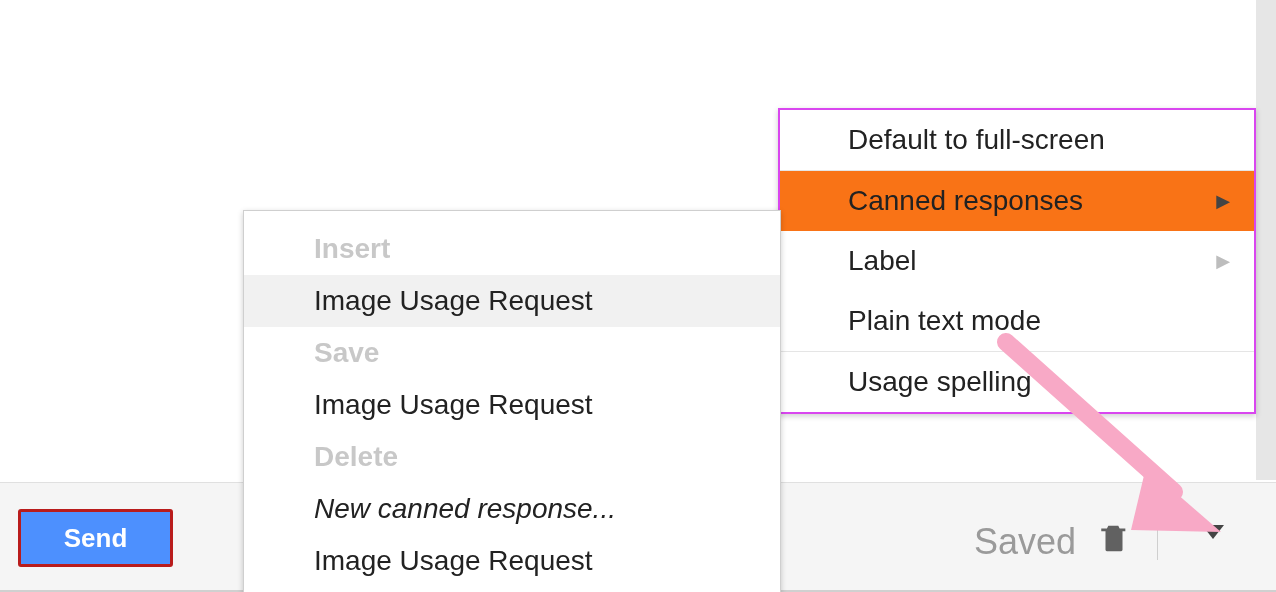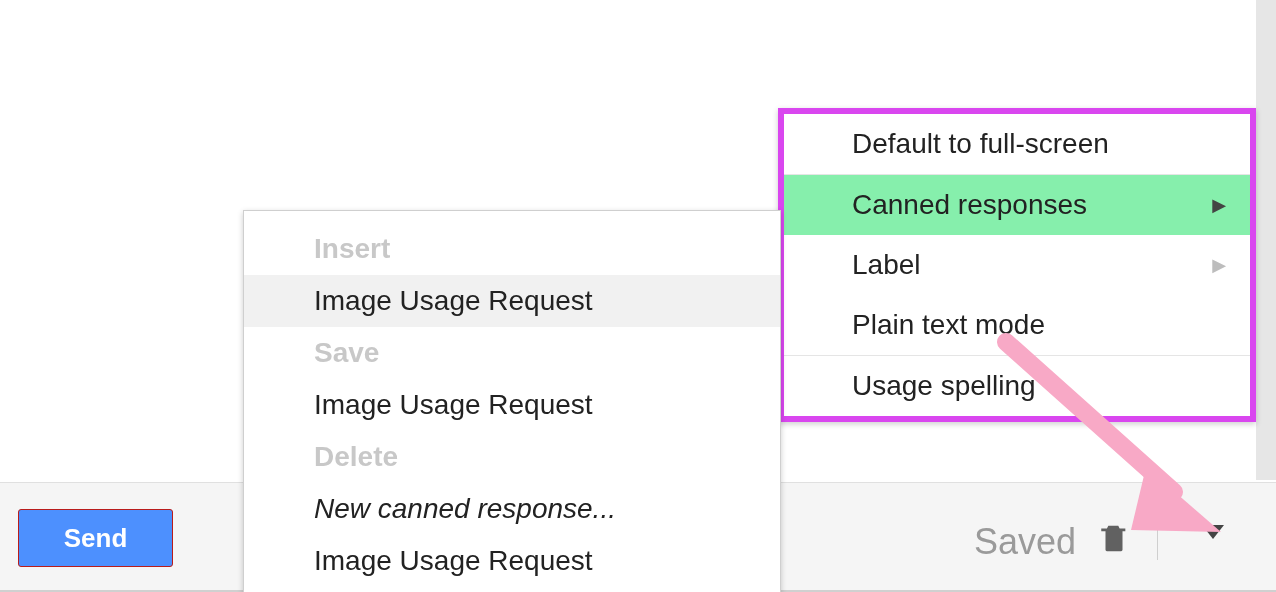--- a/index.html
+++ b/index.html
@@ -23,21 +23,21 @@
       position:absolute; left:0; right:0; bottom:0; height:110px;
       background:#f5f5f5;
       border-top:1px solid #e0e0e0;
       border-bottom:2px solid #d0d0d0;
     }
 
     .send-btn {
       position:absolute; left:18px; top:26px;
       width:155px; height:58px;
       background:#4d90fe;
-      border:1px solid #b91c1c;
+      border:3px solid #b91c1c;
       color:#fff; font-weight:bold; font-size:26px;
       border-radius:3px;
       display:flex; align-items:center; justify-content:center;
       cursor:pointer;
     }
 
     .saved-label {
       position:absolute; right:200px; top:38px;
       font-size:36px; color:#9a9a9a;
     }
@@ -66,33 +66,33 @@
     .scrollbar-thumb {
       position:absolute; right:2px; top:2px; width:16px; height:108px;
       background:#b7b7b7; border-radius:2px;
     }
 
     
     .menu-primary {
       position:absolute; right:20px; top:108px;
       width:478px;
       background:#fff;
-      border:6px solid #d946ef;
+      border:2px solid #d946ef;
       box-shadow:0 2px 6px rgba(0,0,0,0.2);
       font-size:28px; color:#222;
     }
     .menu-primary .section { border-top:1px solid #e5e5e5; }
     .menu-primary .section:first-child { border-top:none; }
     .menu-primary .item {
       padding:14px 28px 14px 68px;
       position:relative;
       cursor:pointer;
       white-space:nowrap;
     }
-    .menu-primary .item.highlight { background:#86efac; }
+    .menu-primary .item.highlight { background:#f97316; }
     .menu-primary .submenu-arrow {
       position:absolute; right:24px; top:50%; transform:translateY(-50%);
       font-size:18px; color:#444;
     }
     .menu-primary .submenu-arrow.dim { color:#bdbdbd; }
 
     
     .menu-sub {
       position:absolute; left:243px; top:210px;
       width:538px;

